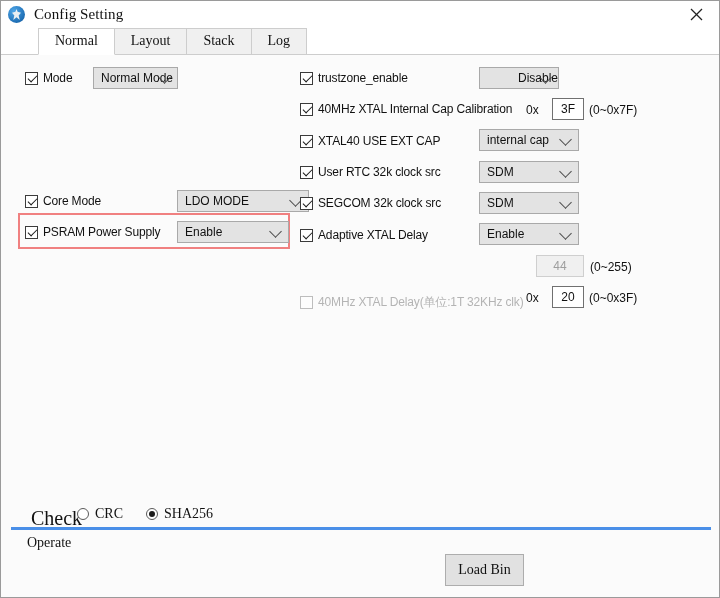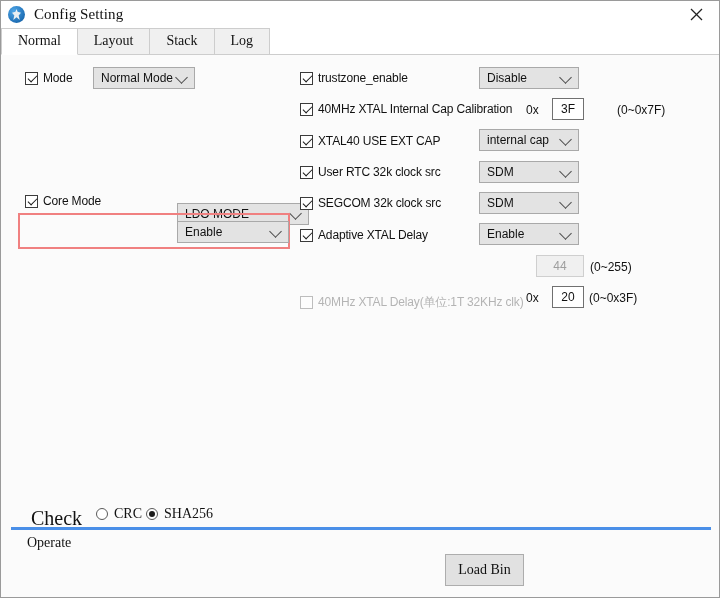--- a/index.html
+++ b/index.html
@@ -43,21 +43,21 @@
     cursor:default;
   }
   .close-btn svg{display:block;}
 
   
   .tabstrip{
     position:absolute;left:0;top:27px;width:718px;height:27px;
     background:#ffffff;
   }
   .tabstrip .tabs{
-    position:absolute;left:0;bottom:0;display:flex;align-items:flex-end;
+    position:absolute;left:0;bottom:0;display:flex;align-items:flex-end;padding-left:37px;
   }
   .tab{
     font-family:"Liberation Serif", serif;
     font-size:14px;color:#111;
     padding:4px 16px 5px 16px;
     background:#f0f0f0;
     border:1px solid #cdcdcd;
     border-bottom:1px solid #cdcdcd;
     margin-right:-1px;
     height:16px;line-height:16px;
@@ -207,56 +207,60 @@
       <div class="tab">Log</div>
     </div>
   </div>
 
   <div class="content">
 
     <div class="row" style="left:24px; top:12px;">
       <span class="cb checked"></span>
       <span class="cb-label">Mode</span>
     </div>
-    <div class="combo" style="left:92px; top:12px; width:102px;">
+    <div class="combo" style="left:92px; top:12px; width:85px;">
       <span class="val">Normal Mode</span>
       <span class="arrow"></span>
     </div>
 
     <div class="row" style="left:24px; top:135px;">
       <span class="cb checked"></span>
       <span class="cb-label">Core Mode</span>
     </div>
-    <div class="combo" style="left:176px; top:135px; width:132px;margin-top:13px;">
+    <div class="combo" style="left:176px; top:135px; width:132px;">
       <span class="val">LDO MODE</span>
       <span class="arrow"></span>
     </div>
 
     <div class="highlight" style="left:17px; top:158px; width:272px; height:36px;"></div>
+    <div class="row" style="left:24px; top:166px;">
+      <span class="cb checked"></span>
+      <span class="cb-label">PSRAM Power Supply</span>
+    </div>
     <div class="combo" style="left:176px; top:166px; width:112px;">
       <span class="val">Enable</span>
       <span class="arrow"></span>
     </div>
 
     <div class="row" style="left:299px; top:12px;">
       <span class="cb checked"></span>
       <span class="cb-label">trustzone_enable</span>
     </div>
-    <div class="combo" style="left:478px; top:12px; width:100px;">
+    <div class="combo" style="left:478px; top:12px; width:80px;justify-content:flex-end;">
       <span class="val">Disable</span>
       <span class="arrow"></span>
     </div>
 
     <div class="row" style="left:299px; top:43px;">
       <span class="cb checked"></span>
       <span class="cb-label">40MHz XTAL Internal Cap Calibration</span>
     </div>
     <span class="prefix" style="left:525px; top:48px;">0x</span>
     <div class="tbox" style="left:551px; top:43px;">3F</div>
-    <span class="suffix" style="left:588px; top:48px;margin-left:28px;">(0~0x7F)</span>
+    <span class="suffix" style="left:588px; top:48px;">(0~0x7F)</span>
 
     <div class="row" style="left:299px; top:75px;">
       <span class="cb checked"></span>
       <span class="cb-label">XTAL40 USE EXT CAP</span>
     </div>
     <div class="combo" style="left:478px; top:74px; width:100px;">
       <span class="val">internal cap</span>
       <span class="arrow"></span>
     </div>
 
@@ -293,21 +297,21 @@
     </div>
     <div class="tbox disabled" style="left:535px; top:200px;">44</div>
     <span class="suffix" style="left:589px; top:205px;">(0~255)</span>
 
     <span class="prefix" style="left:525px; top:236px;">0x</span>
     <div class="tbox" style="left:551px; top:231px;">20</div>
     <span class="suffix" style="left:588px; top:236px;">(0~0x3F)</span>
 
     <div class="check-row">
       <span class="check-label">Check</span>
-      <div class="radio-grp" style="left:95px;">
+      <div class="radio-grp" style="left:76px;">
         <span class="radio"></span>
         <span class="radio-text">CRC</span>
       </div>
       <div class="radio-grp" style="left:145px;">
         <span class="radio sel"></span>
         <span class="radio-text">SHA256</span>
       </div>
     </div>
 
     <div class="divider"></div>

